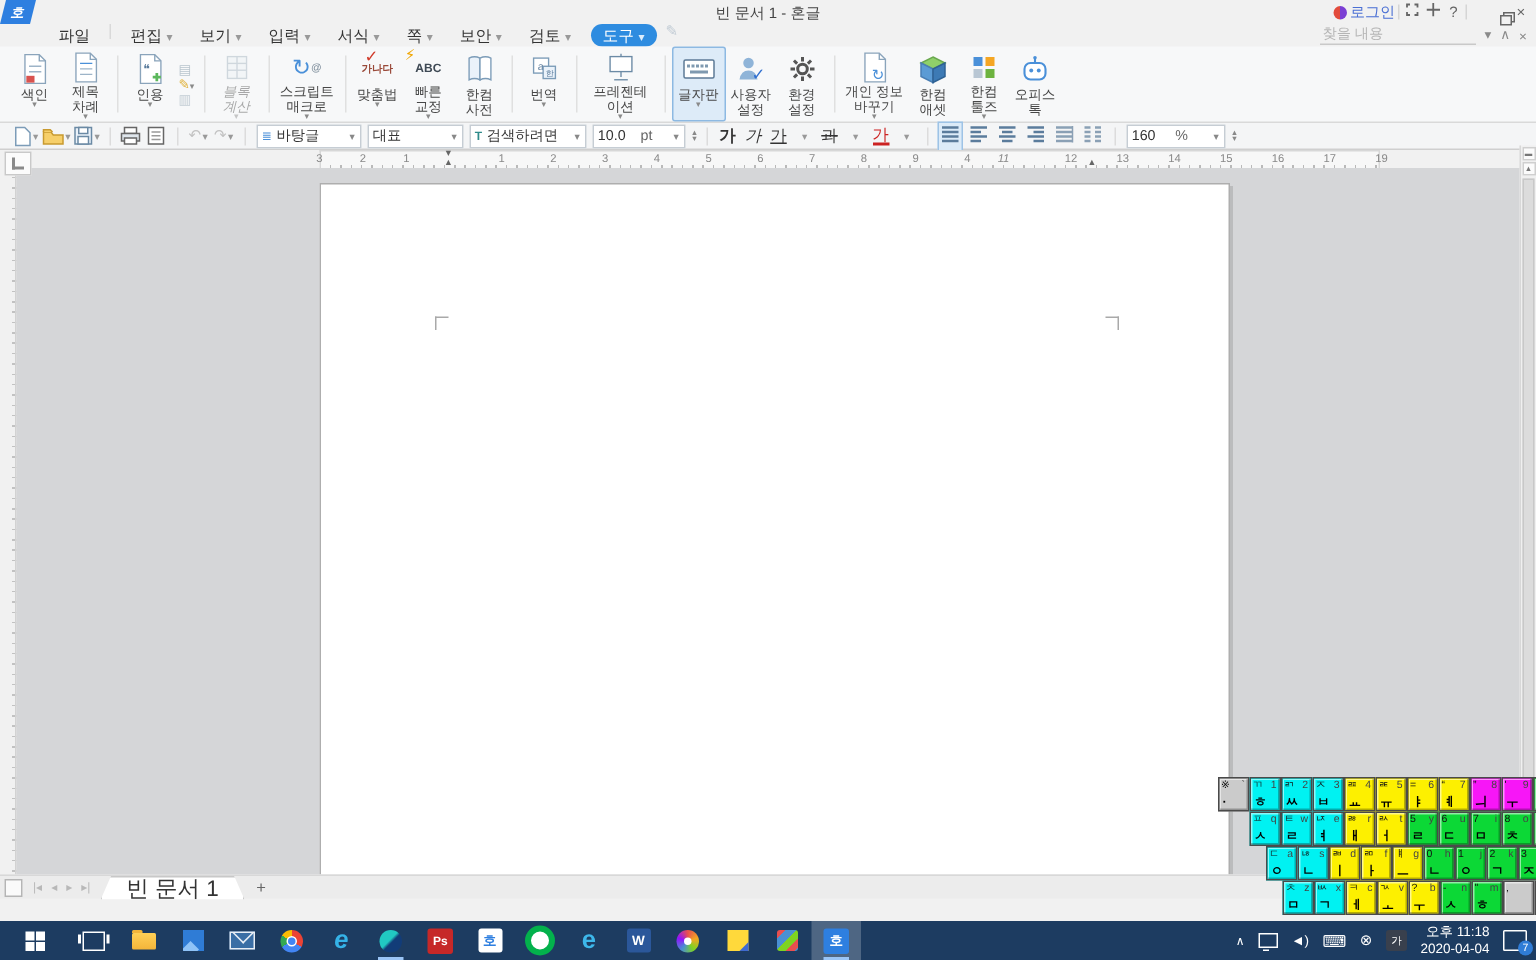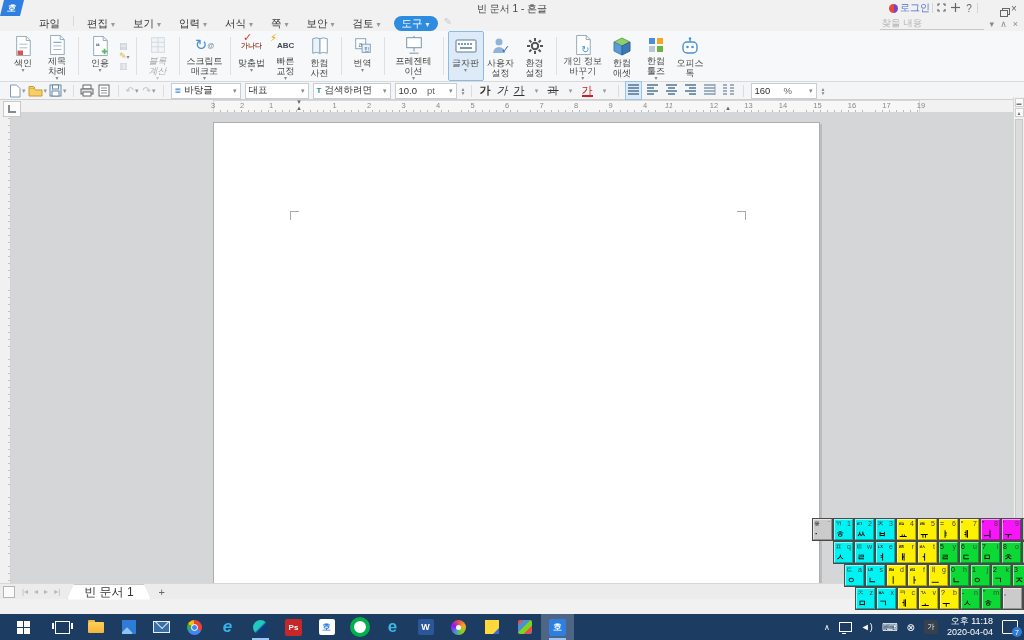--- a/index.html
+++ b/index.html
@@ -88,21 +88,21 @@
   .vscroll{position:absolute;right:0;top:97px;width:11px;height:486px;background:#f0f0f0;border-left:1px solid #d8d8d8;box-sizing:border-box;}
   .vsbtn{width:9px;height:9px;margin:1px auto 0;background:#fbfbfb;border:1px solid #cfcfcf;box-sizing:border-box;
     display:flex;align-items:center;justify-content:center;font-size:5px;color:#777;}
   .vthumb{position:absolute;left:1px;top:22px;width:8px;height:430px;background:#dcdcdc;border:1px solid #c8c8c8;box-sizing:border-box;}
   .vsbottom{position:absolute;bottom:1px;left:0;width:100%;display:flex;flex-direction:column;gap:1px;align-items:center;}
   
   .tabrow{position:absolute;left:0;top:583px;width:1024px;height:16px;background:#ececec;border-top:1px solid #d8d8d8;display:flex;align-items:center;box-sizing:border-box;}
   .tablist-btn{width:10px;height:10px;border:1px solid #b5b5b5;background:#fafafa;margin:0 4px 0 3px;}
   .navbtn{color:#b8b8b8;font-size:8px;padding:0 3px;}
   .doctab{height:15px;background:#fff;border:1px solid #c8c8c8;border-bottom:none;display:flex;align-items:center;padding:0 16px;
-    font-size:12px;color:#333;clip-path:polygon(7px 0,calc(100% - 7px) 0,100% 100%,0 100%);margin-left:4px;}
+    font-size:15px;color:#333;clip-path:polygon(7px 0,calc(100% - 7px) 0,100% 100%,0 100%);margin-left:4px;}
   .addtab{font-size:11px;color:#666;padding:0 8px;}
   
   .statusbar{position:absolute;left:0;top:599px;width:1024px;height:15px;background:#f1f1f1;border-top:1px solid #dcdcdc;
     display:flex;align-items:center;font-size:9.5px;color:#555;box-sizing:border-box;}
   .sitem{padding:0 10px;border-right:1px solid #e0e0e0;white-space:nowrap;}
   .sitem.blue{color:#2f6fd8;}
   .sviews{position:absolute;left:814px;top:2px;display:flex;gap:2px;}
   .svbtn{width:11px;height:11px;border:1px solid #c5c5c5;background:#fbfbfb;font-size:6px;color:#888;display:flex;align-items:center;justify-content:center;}
   
   .taskbar{position:absolute;left:0;top:614px;width:1024px;height:26px;background:#1d3c61;display:flex;align-items:stretch;z-index:60;}

